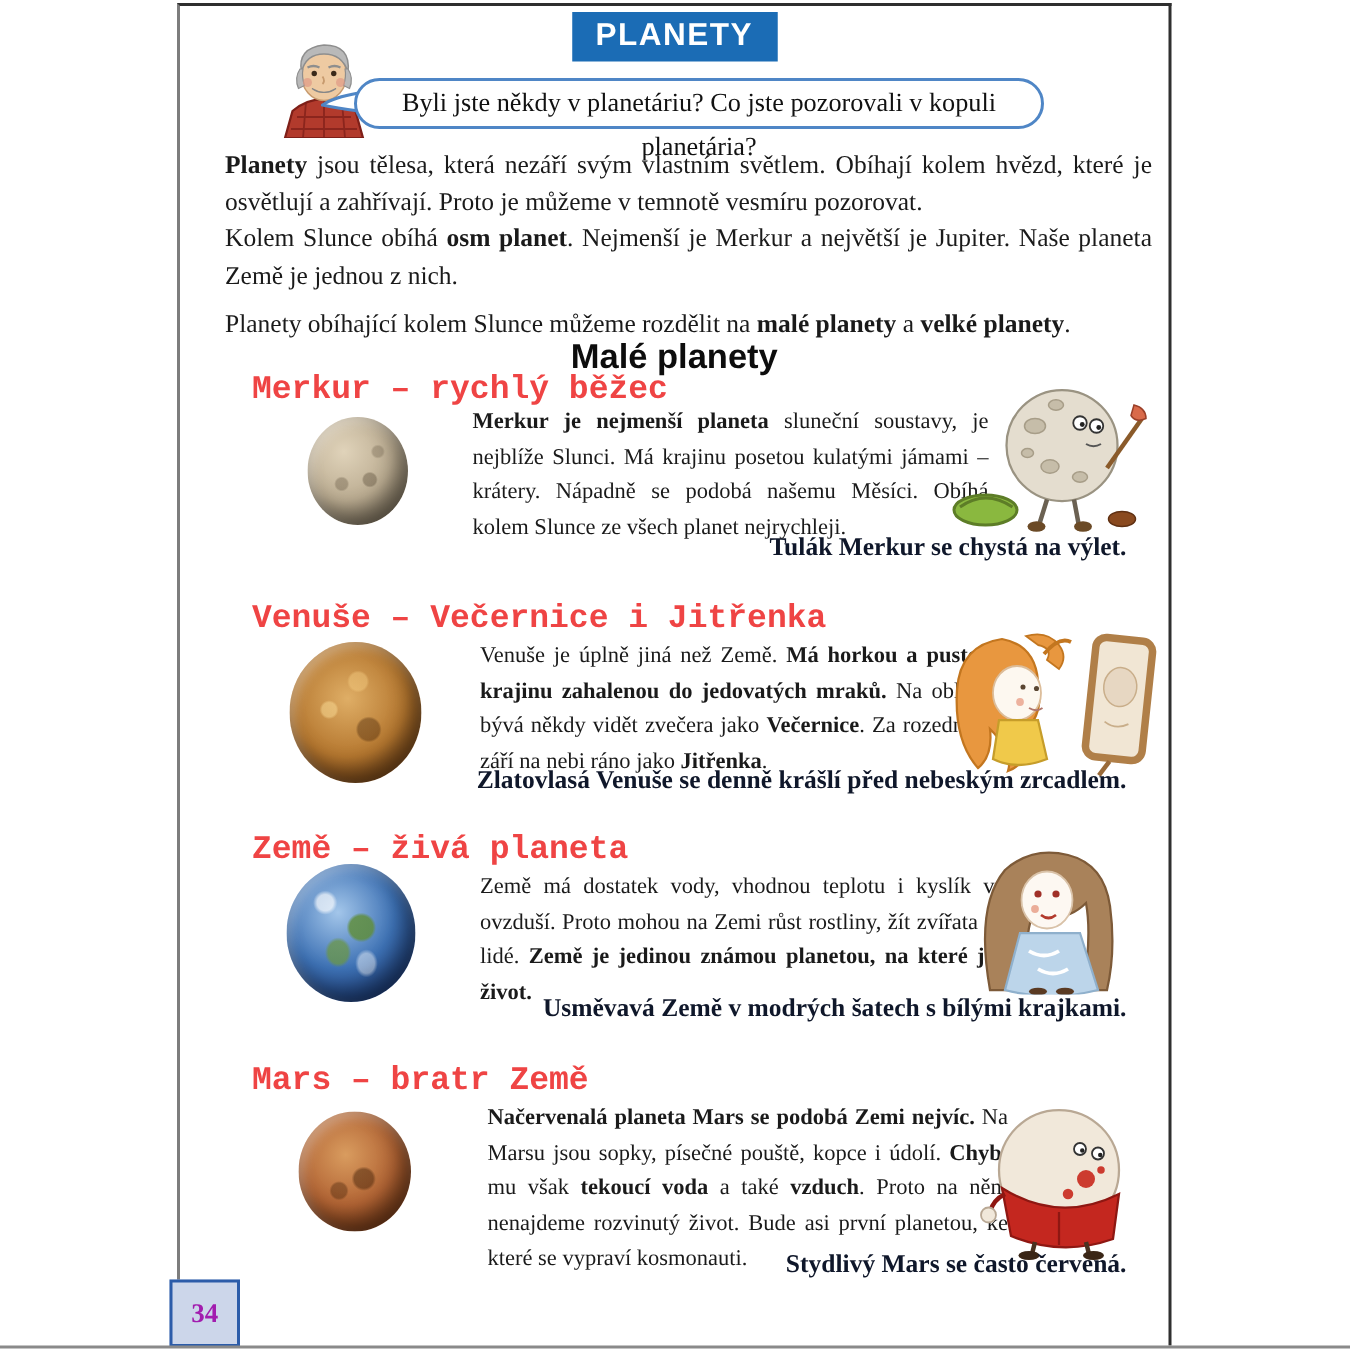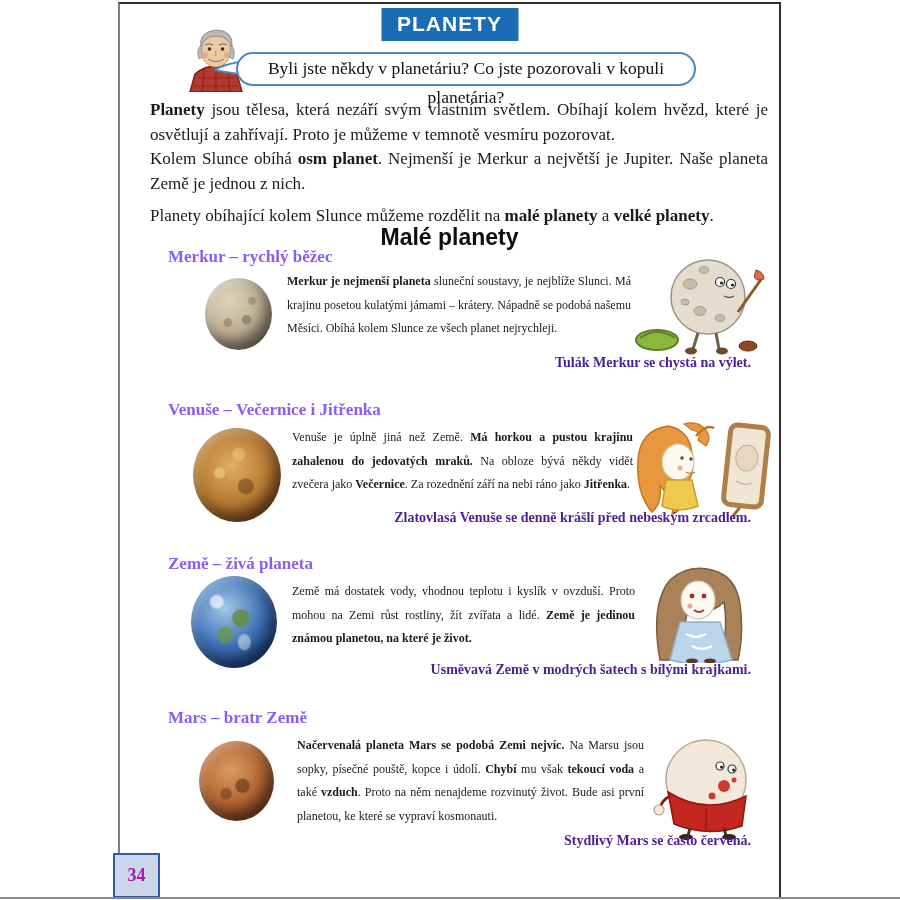--- a/index.html
+++ b/index.html
@@ -20,24 +20,24 @@
       font-size:17.5px;line-height:29px;text-align:center;color:#111;}
   .bubble-tail{position:absolute;left:94px;top:55px;width:26px;height:20px;}
 
   .intro{position:absolute;left:30px;top:94px;width:618px;font-size:17px;line-height:24.6px;text-align:justify;}
   .intro p{margin:0;}
   .intro p:last-child{margin-top:8px;}
 
   .section-title{position:absolute;top:220px;left:0;width:100%;text-align:center;
       font-family:"Liberation Sans","DejaVu Sans",sans-serif;font-weight:bold;font-size:23px;color:#0d0d0d;}
 
-  .sec-h{position:absolute;font-family:Liberation Serif, serif;
-      font-weight:bold;font-size:17px;color:#8b5cf6;}
-  .sec-text{position:absolute;font-size:12px;line-height:23.6px;text-align:justify;}
-  .sec-caption{position:absolute;font-weight:bold;font-size:14px;color:#4c1d95;text-align:right;}
+  .sec-h{position:absolute;font-family:Liberation Mono, monospace;
+      font-weight:bold;font-size:22px;color:#ef4444;}
+  .sec-text{position:absolute;font-size:15px;line-height:23.6px;text-align:justify;margin-left:28px;}
+  .sec-caption{position:absolute;font-weight:bold;font-size:17px;color:#0f172a;text-align:right;}
 
   .planet{position:absolute;border-radius:50%;box-shadow:inset -6px -8px 14px rgba(0,0,0,.45), inset 3px 4px 8px rgba(255,255,255,.35);}
   .planet-mercury{left:85px;top:274px;width:67px;height:72px;background:
       radial-gradient(circle at 62% 58%, rgba(118,104,82,.55) 0 7%, transparent 9%),
       radial-gradient(circle at 34% 62%, rgba(118,104,82,.45) 0 6%, transparent 8%),
       radial-gradient(circle at 70% 32%, rgba(130,116,94,.45) 0 5%, transparent 7%),
       radial-gradient(circle at 36% 32%, #e0d3ba, #bcad92 50%, #8d8069 80%, #6b6049 97%);}
   .planet-venus{left:73px;top:424px;width:88px;height:94px;background:
       radial-gradient(circle at 60% 62%, rgba(70,36,8,.40) 0 9%, transparent 11%),
       radial-gradient(circle at 30% 48%, rgba(250,220,150,.50) 0 6%, transparent 8%),

